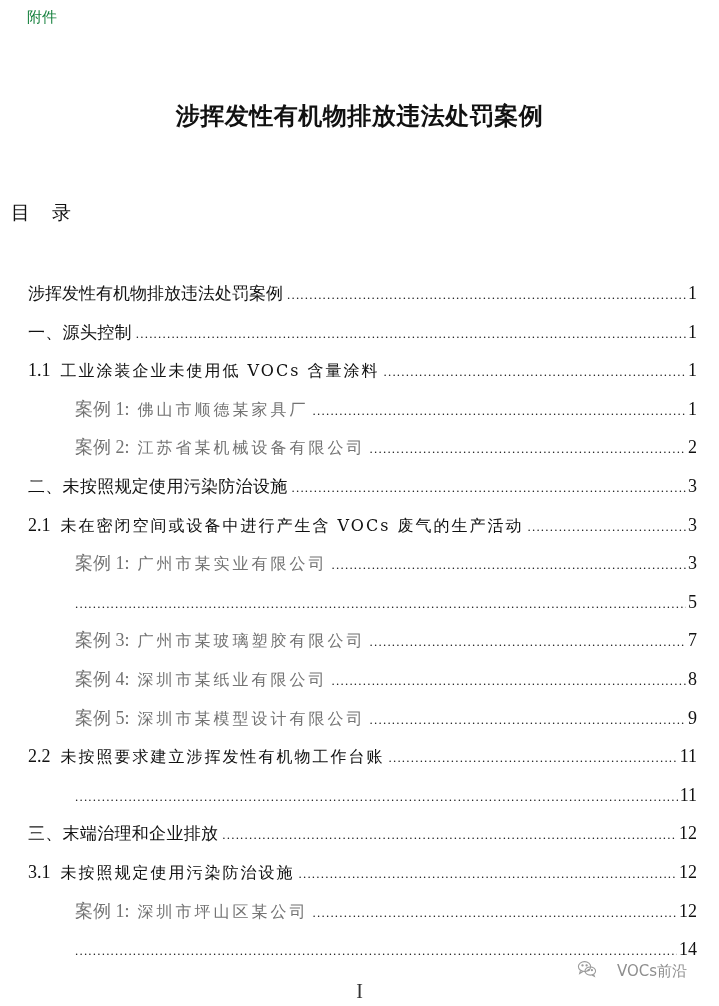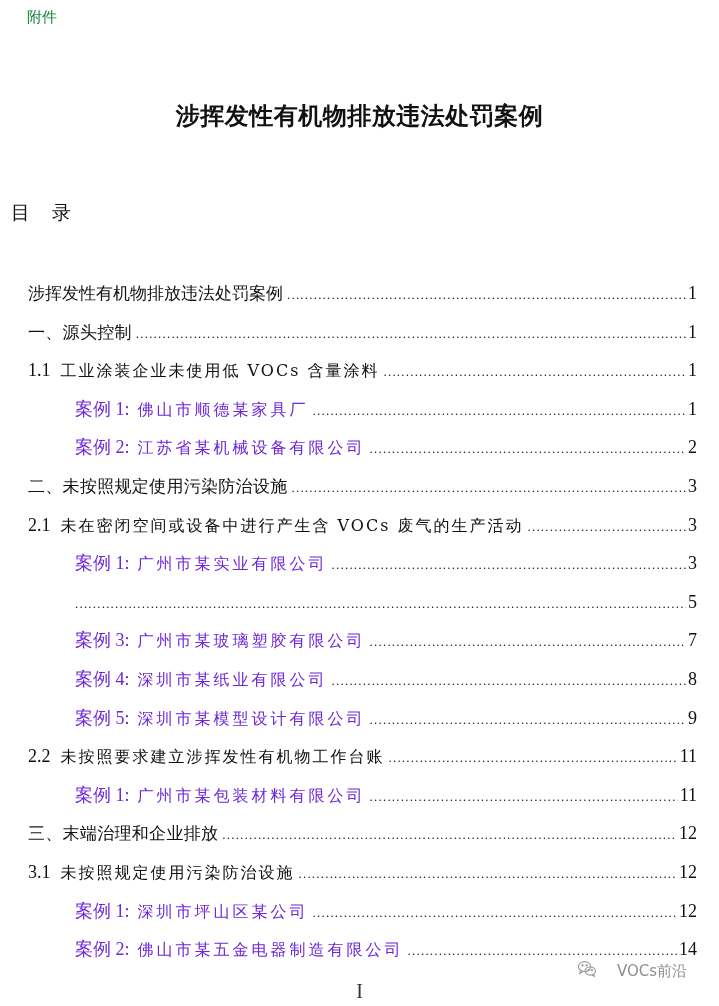--- a/index.html
+++ b/index.html
@@ -12,21 +12,21 @@
   .toc-row { display: flex; align-items: baseline; height: 38.6px; line-height: 28px; font-size: 17px; white-space: nowrap; }
   .toc-row .label { flex: 0 0 auto; padding-right: 4px; }
   .toc-row .leader { flex: 1 1 auto; overflow: hidden; font-family: "Liberation Serif", serif; font-size: 13px; letter-spacing: 1.2px; color: #222; }
   .toc-row .leader::before { content: "......................................................................................................................................................................................................"; }
   .toc-row .page { flex: 0 0 auto; font-family: "Liberation Serif", serif; font-size: 18px; padding-left: 2px; }
   .lvl-0 .label { font-family: "DejaVu Sans", sans-serif; font-size: 17px; }
   .lvl-1 .label { font-family: "DejaVu Sans", sans-serif; font-size: 17px; font-weight: normal; letter-spacing: 0.3px; }
   .lvl-2 .label { font-family: "DejaVu Serif", serif; font-size: 16px; letter-spacing: 2px; }
   .lvl-2 .num { font-family: "Liberation Serif", serif; font-size: 18px; letter-spacing: 0; margin-right: 10px; }
   .lvl-3 { padding-left: 47px; }
-  .lvl-3 .label { font-family: "DejaVu Serif", serif; font-size: 16px; letter-spacing: 3px; color: #6d28d9; }
+  .lvl-3 .label { font-family: "DejaVu Serif", serif; font-size: 16px; letter-spacing: 3px; color: #737373; }
   .lvl-3 .num { font-family: "Liberation Serif", serif; font-size: 18px; letter-spacing: 0; }
   .watermark { position: absolute; left: 577px; top: 960px; font-family: "DejaVu Sans", sans-serif; font-size: 15px; color: #8e8e8e; display: flex; align-items: center; gap: 20px; }
   .watermark svg { width: 20px; height: 18px; }
   .page-number { position: absolute; left: 0; right: 0; top: 980px; text-align: center; font-family: "Liberation Serif", serif; font-size: 20px; color: #333; }
 </style>
 </head>
 <body>
 
 <div class="attachment">附件</div>
 
@@ -95,41 +95,39 @@
     <span class="label"><span class="num">案例 5:</span> <span>深圳市某模型设计有限公司</span></span>
     <span class="leader"></span>
     <span class="page">9</span>
   </div>
   <div class="toc-row lvl-2">
     <span class="label"><span class="num">2.2</span><span>未按照要求建立涉挥发性有机物工作台账</span></span>
     <span class="leader"></span>
     <span class="page">11</span>
   </div>
   <div class="toc-row lvl-3">
-    <span class="label"><span class="num">案例 1:</span> <span>广州市某包装材料有限公司</span></span>
     <span class="leader"></span>
     <span class="page">11</span>
   </div>
   <div class="toc-row lvl-1">
     <span class="label">三、末端治理和企业排放</span>
     <span class="leader"></span>
     <span class="page">12</span>
   </div>
   <div class="toc-row lvl-2">
     <span class="label"><span class="num">3.1</span><span>未按照规定使用污染防治设施</span></span>
     <span class="leader"></span>
     <span class="page">12</span>
   </div>
   <div class="toc-row lvl-3">
     <span class="label"><span class="num">案例 1:</span> <span>深圳市坪山区某公司</span></span>
     <span class="leader"></span>
     <span class="page">12</span>
   </div>
   <div class="toc-row lvl-3">
-    <span class="label"><span class="num">案例 2:</span> <span>佛山市某五金电器制造有限公司</span></span>
     <span class="leader"></span>
     <span class="page">14</span>
   </div>
 </div>
 
 <div class="watermark">
   <span>
     <svg viewBox="0 0 24 22" fill="none" stroke="#9a9a9a" stroke-width="1.3">
       <ellipse cx="9" cy="8" rx="7.5" ry="6"></ellipse>
       <path d="M4 13 L3 16.5 L7 14"></path>

